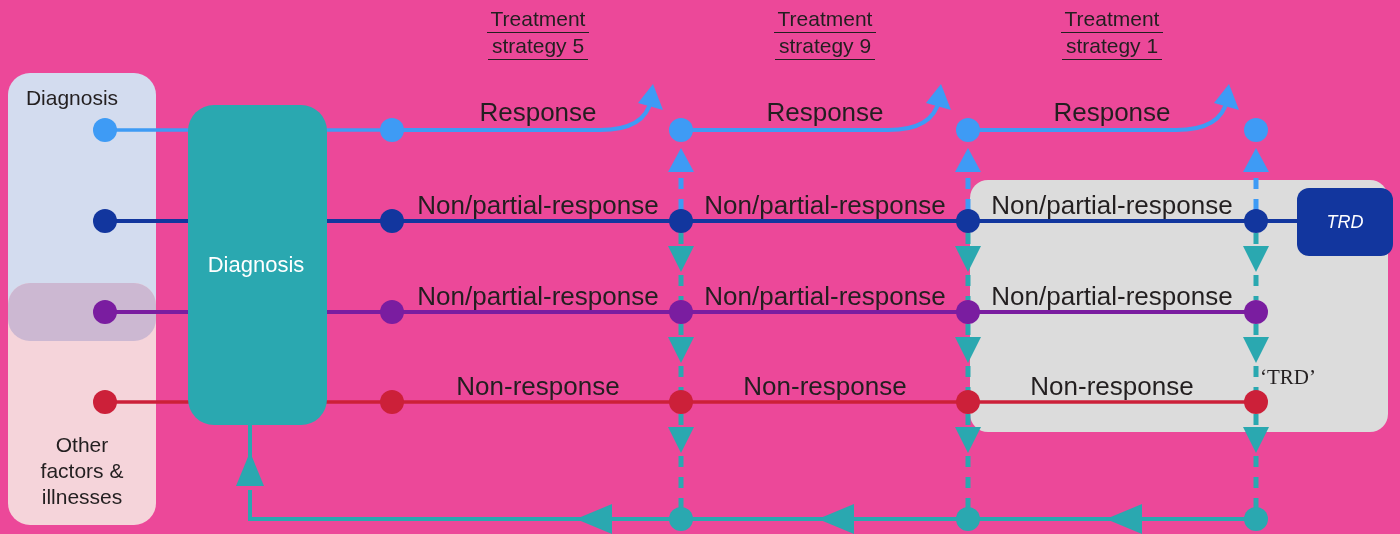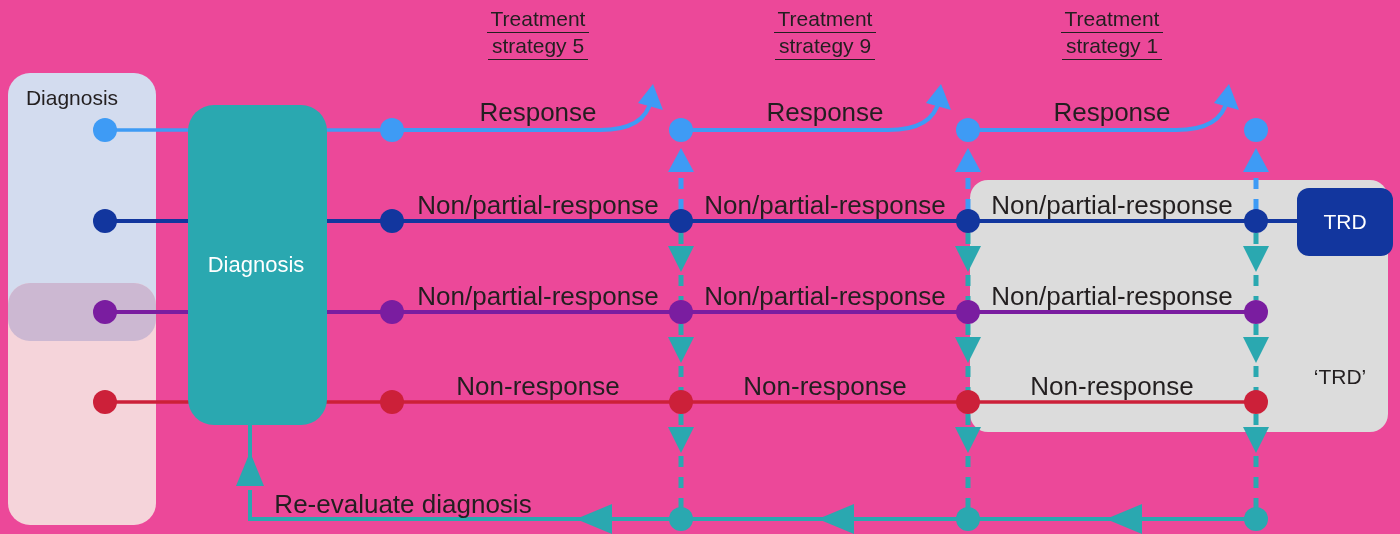--- a/index.html
+++ b/index.html
@@ -55,21 +55,21 @@
     transform: translateX(-50%);
   }
   .box-label {
     position: absolute;
     text-align: center;
     color: #ffffff;
     transform: translate(-50%, -50%);
     white-space: nowrap;
   }
   #diagnosis-label { font-size: 22px; }
-  #trd-box-label { font-size: 21px; }
+  #trd-box-label { font-size: 18px; font-style: italic; }
   #trd-region-label {
     position: absolute;
     text-align: center;
     font-size: 21px;
     color: #231f20;
     transform: translate(-50%, -50%);
     white-space: nowrap;
   }
 </style>
 </head>
@@ -217,36 +217,40 @@
   <div class="hdr" style="left:725px; top:6px; width:200px;">
     <span>Treatment</span><br>
     <span>strategy 9</span>
   </div>
   <div class="hdr" style="left:1012px; top:6px; width:200px;">
     <span>Treatment</span><br>
     <span>strategy 1</span>
   </div>
 
   <div class="panel-label" style="left:72px; top:85px;">Diagnosis</div>
+  <div class="panel-label" style="left:82px; top:432px;">
+    <div>Other</div>
+    <div>factors &amp;</div>
+    <div>illnesses</div>
+  </div>
 
   <div class="box-label" id="diagnosis-label" style="left:256px; top:265px;">Diagnosis</div>
   <div class="box-label" id="trd-box-label" style="left:1345px; top:222px;">TRD</div>
-  <div id="trd-region-label" style="left:1340px; top:377px;">‘TRD’</div>
+  <div id="trd-region-label" style="left:1288px; top:377px;font-family:Liberation Serif, serif;">‘TRD’</div>
 
   <div class="edge-label" style="left:538px; top:97px;">Response</div>
   <div class="edge-label" style="left:825px; top:97px;">Response</div>
   <div class="edge-label" style="left:1112px; top:97px;">Response</div>
 
   <div class="edge-label" style="left:538px; top:190px;">Non/partial-response</div>
   <div class="edge-label" style="left:825px; top:190px;">Non/partial-response</div>
   <div class="edge-label" style="left:1112px; top:190px;">Non/partial-response</div>
 
   <div class="edge-label" style="left:538px; top:281px;">Non/partial-response</div>
   <div class="edge-label" style="left:825px; top:281px;">Non/partial-response</div>
   <div class="edge-label" style="left:1112px; top:281px;">Non/partial-response</div>
 
   <div class="edge-label" style="left:538px; top:371px;">Non-response</div>
   <div class="edge-label" style="left:825px; top:371px;">Non-response</div>
   <div class="edge-label" style="left:1112px; top:371px;">Non-response</div>
 
-  <div class="edge-label" style="left:403px; top:489px;">Re-evaluate diagnosis</div>
 
 </div>
 
 </body></html>

